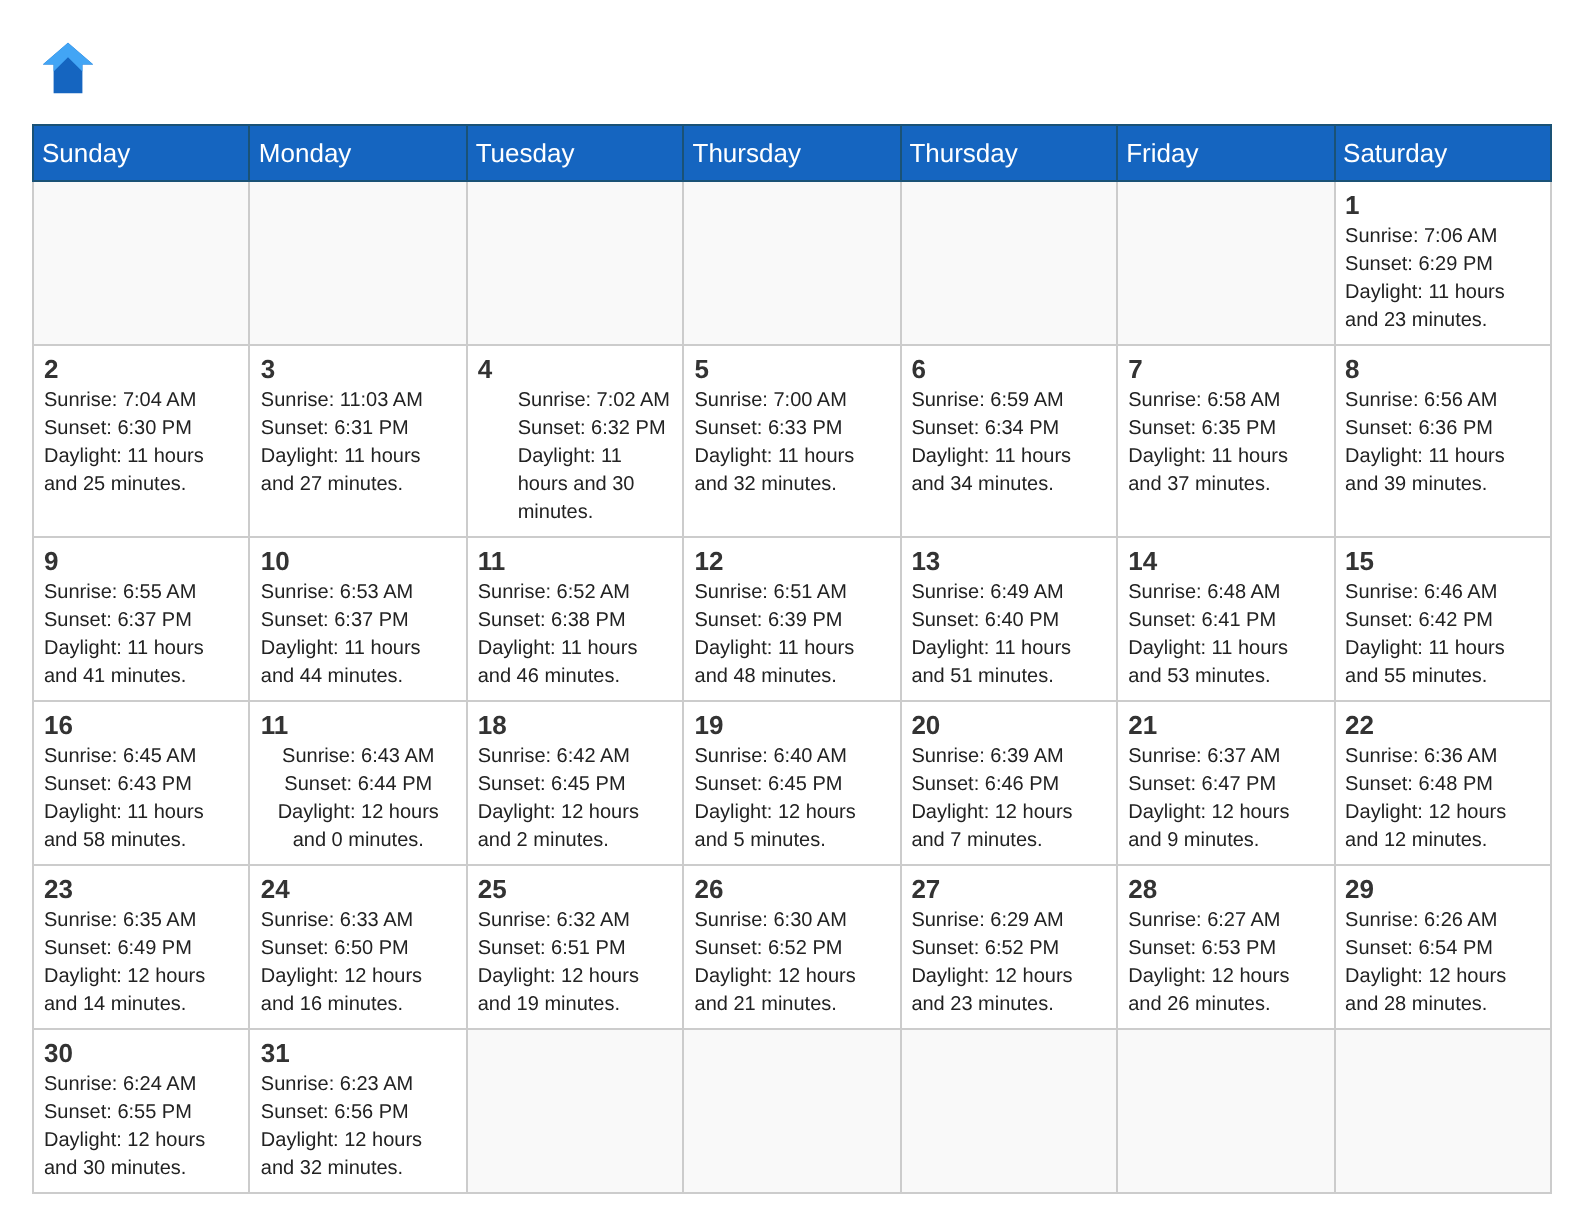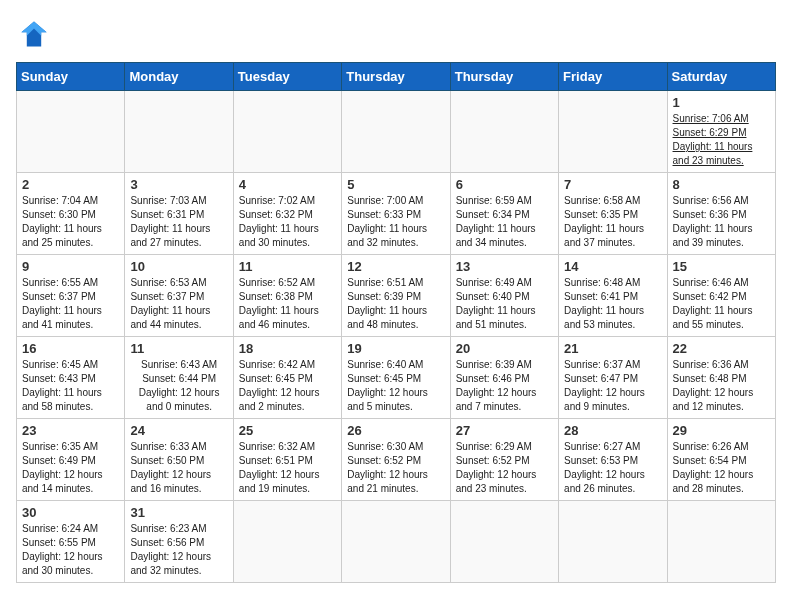--- a/index.html
+++ b/index.html
@@ -48,21 +48,21 @@
     }
     .calendar {
       width: 100%;
       border-collapse: collapse;
       border: 1px solid #ccc;
     }
     .calendar th {
       background: #1565c0;
       color: #fff;
       font-size: 13px;
-      font-weight: bold;
+      font-weight: normal;
       padding: 6px 4px;
       text-align: left;
       border: 1px solid #1a5276;
     }
     .calendar td {
       border: 1px solid #ccc;
       vertical-align: top;
       padding: 4px 5px;
       font-size: 10.5px;
       color: #333;
@@ -118,41 +118,41 @@
   <tbody id="calendar-body">
   <tr>
         <td class="empty"></td>
         <td class="empty"></td>
         <td class="empty"></td>
         <td class="empty"></td>
         <td class="empty"></td>
         <td class="empty"></td>
         <td>
           <span class="day-num">1</span>
-          <div class="day-info" style="white-space: pre-line; text-decoration: underline;">Sunrise: 7:06 AM
+          <div class="day-info" style="white-space: pre-line;">Sunrise: 7:06 AM
 Sunset: 6:29 PM
 Daylight: 11 hours and 23 minutes.</div>
         </td>
       </tr>
       <tr>
         <td>
           <span class="day-num">2</span>
           <div class="day-info" style="white-space: pre-line;">Sunrise: 7:04 AM
 Sunset: 6:30 PM
 Daylight: 11 hours and 25 minutes.</div>
         </td>
         <td>
           <span class="day-num">3</span>
-          <div class="day-info" style="white-space: pre-line;">Sunrise: 7:03 AM
+          <div class="day-info" style="white-space: pre-line;">Sunrise: 11:03 AM
 Sunset: 6:31 PM
 Daylight: 11 hours and 27 minutes.</div>
         </td>
         <td>
           <span class="day-num">4</span>
-          <div class="day-info" style="white-space: pre-line;">Sunrise: 7:02 AM
+          <div class="day-info" style="white-space: pre-line; margin-left: 20px;">Sunrise: 7:02 AM
 Sunset: 6:32 PM
 Daylight: 11 hours and 30 minutes.</div>
         </td>
         <td>
           <span class="day-num">5</span>
           <div class="day-info" style="white-space: pre-line;">Sunrise: 7:00 AM
 Sunset: 6:33 PM
 Daylight: 11 hours and 32 minutes.</div>
         </td>
         <td>

